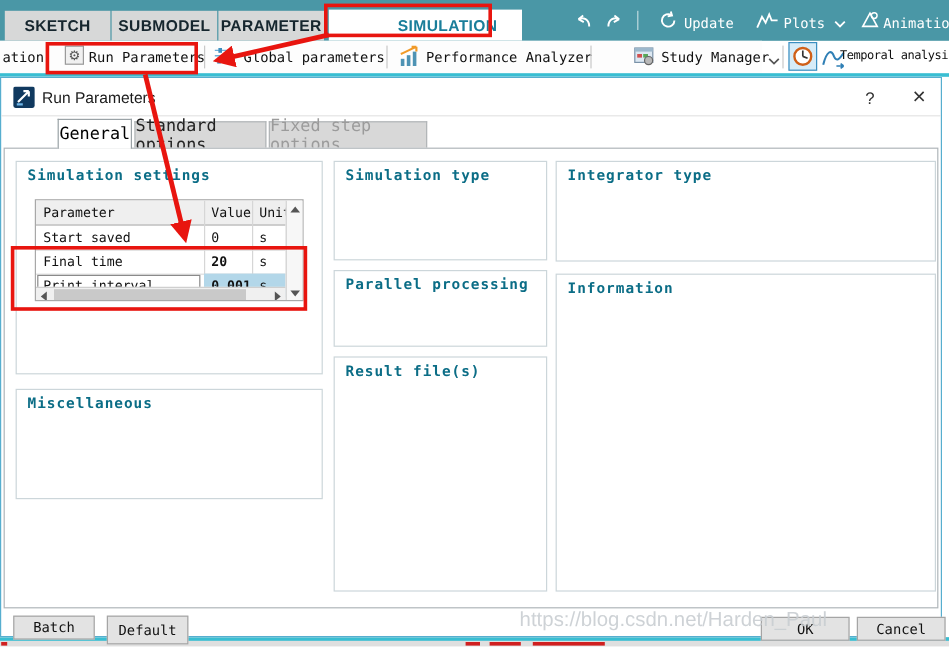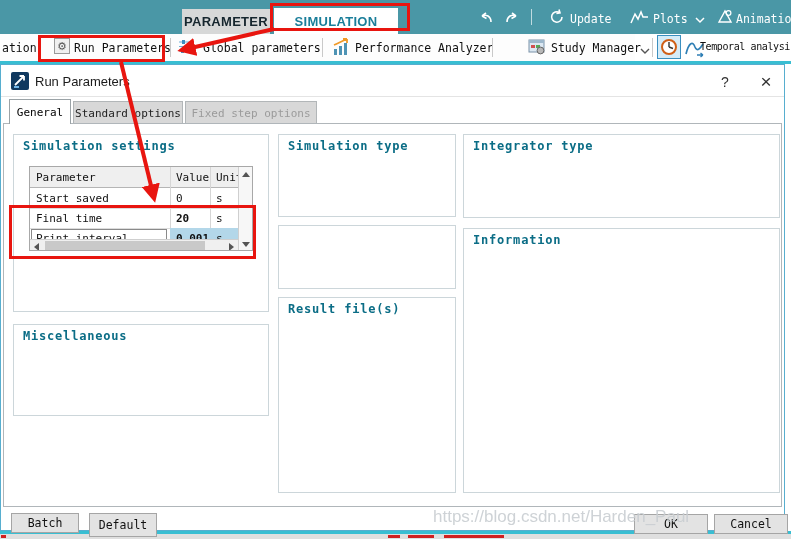--- a/index.html
+++ b/index.html
@@ -18,21 +18,21 @@
   #toolbar{position:absolute;left:0;top:34px;width:635px;height:27px;background:#fdfdfd;}
   #cyanline{position:absolute;left:0;top:61px;width:791px;height:3px;background:var(--cyan-line,#39bed2);}
   .tb-label{position:absolute;top:7px;font-size:11.5px;color:#101010;white-space:nowrap;}
   .tb-sep{position:absolute;top:4px;width:1px;height:19px;background:#c9c9c9;}
   .iconbtn{position:absolute;box-sizing:border-box;}
   
   #dialog{position:absolute;left:0;top:64px;width:785px;height:467px;background:#fff;
           border:1px solid #57aecf;box-sizing:border-box;z-index:10;}
   .dlg-title{position:absolute;left:34px;top:9px;font-family:"Liberation Sans",sans-serif;font-size:13px;color:#1b1b1b;}
   .winbtn{position:absolute;top:5px;height:24px;display:flex;align-items:center;justify-content:center;color:#333;cursor:default;}
-  .dtab{position:absolute;box-sizing:border-box;display:flex;align-items:center;justify-content:center;font-size:11px;}
+  .dtab{position:absolute;box-sizing:border-box;display:flex;align-items:center;justify-content:center;font-size:14px;margin-left:39px;}
   .dtab.active{left:8px;top:34px;width:62px;height:25px;background:#fff;border:1px solid #9aa2a6;border-bottom:none;z-index:3;color:#000;}
   .dtab.inactive{top:36px;height:23px;background:#d8d8d8;border:1px solid #b2b6b8;border-bottom:none;color:#222;}
   .dtab.disabled{color:#9b9b9b;}
   #panel{position:absolute;left:2px;top:58px;width:779px;height:384px;background:#fff;border:1px solid #b0b6ba;box-sizing:border-box;z-index:1;}
   .gbox{position:absolute;background:#fff;border:1px solid #ccd6da;box-sizing:border-box;z-index:2;}
   .gtitle{position:absolute;font-weight:bold;font-size:12px;letter-spacing:.8px;color:var(--title-teal,#0b6d86);white-space:nowrap;z-index:3;}
   
   #settings-table{position:absolute;left:28px;top:101px;width:224px;height:85px;border:1px solid #a8a8a8;box-sizing:border-box;background:#fff;overflow:hidden;z-index:3;}
   .th{position:absolute;top:0;height:21px;background:#efefef;border-bottom:1px solid #b5b5b5;box-sizing:border-box;display:flex;align-items:center;padding-left:6px;}
   .tr{position:absolute;height:20px;display:flex;align-items:center;}
@@ -64,22 +64,24 @@
   #bottomstrip{position:absolute;left:0;top:531px;width:791px;height:8px;background:#dfdfdf;}
   #bottomstrip .teal{position:absolute;left:0;top:0;width:791px;height:3px;background:var(--cyan-line,#39bed2);}
   .redmark{position:absolute;top:4px;height:3px;background:#d02020;}
 </style>
 </head>
 <body>
 
 <div id="app">
 
   <div id="ribbon">
+    <div class="rtab" style="left:4px;width:88px;">SKETCH</div>
+    <div class="rtab" style="left:93px;width:88px;">SUBMODEL</div>
     <div class="rtab" style="left:182px;width:88px;">PARAMETER</div>
-    <div class="rtab active" style="left:274px;width:124px;">SIMULATION</div>
+    <div class="rtab active" style="left:274px;width:124px;padding-left:37px;">SIMULATION</div>
 
     <span class="iconbtn" style="left:478px;top:9px;">
       <svg width="17" height="16">
           <path d="M13,13 C13,7 8,5 4,7 M4,7 l4,-3 M4,7 l4.5,2.5" stroke="#fff" stroke-width="1.6" fill="none"></path>
         </svg>
     </span>
     <span class="iconbtn" style="left:503px;top:9px;">
       <svg width="17" height="16">
           <path d="M4,13 C4,7 9,5 13,7 M13,7 l-4,-3 M13,7 l-4.5,2.5" stroke="#fff" stroke-width="1.6" fill="none"></path>
         </svg>
@@ -250,20 +252,21 @@
 
     <div class="gbox" style="left:277px;top:69px;width:178px;height:83px;"></div>
     <span class="gtitle" style="left:287px;top:74px;">Simulation type</span>
     <span class="radio sel" style="left:297px;top:99px;"></span>
     <span class="lbl" style="left:318px;top:100px;">Single run</span>
     <span class="radio" style="left:297px;top:123px;"></span>
     <span class="lbl" style="left:318px;top:124px;">Batch</span>
     <div class="btn disabled" style="left:353px;top:119px;width:94px;height:22px;">Design matrix</div>
 
     <div class="gbox" style="left:277px;top:160px;width:178px;height:64px;"></div>
+    <span class="gtitle" style="left:287px;top:165px;">Parallel processing</span>
     <div class="btn" style="left:290px;top:190px;width:155px;height:21px;background:#dcdcdc;border-color:#9a9a9a;">Preferences</div>
 
     <div class="gbox" style="left:277px;top:232px;width:178px;height:196px;"></div>
     <span class="gtitle" style="left:287px;top:237px;">Result file(s)</span>
     <span class="lbl" style="left:294px;top:263px;">Number of saved variables:</span>
     <span class="lbl" style="left:303px;top:279px;">1799</span>
     <span class="lbl" style="left:294px;top:300px;">Estimated size:</span>
     <span class="lbl" style="left:303px;top:316px;">293 MB</span>
 
     <div class="gbox" style="left:462px;top:69px;width:317px;height:84px;"></div>

